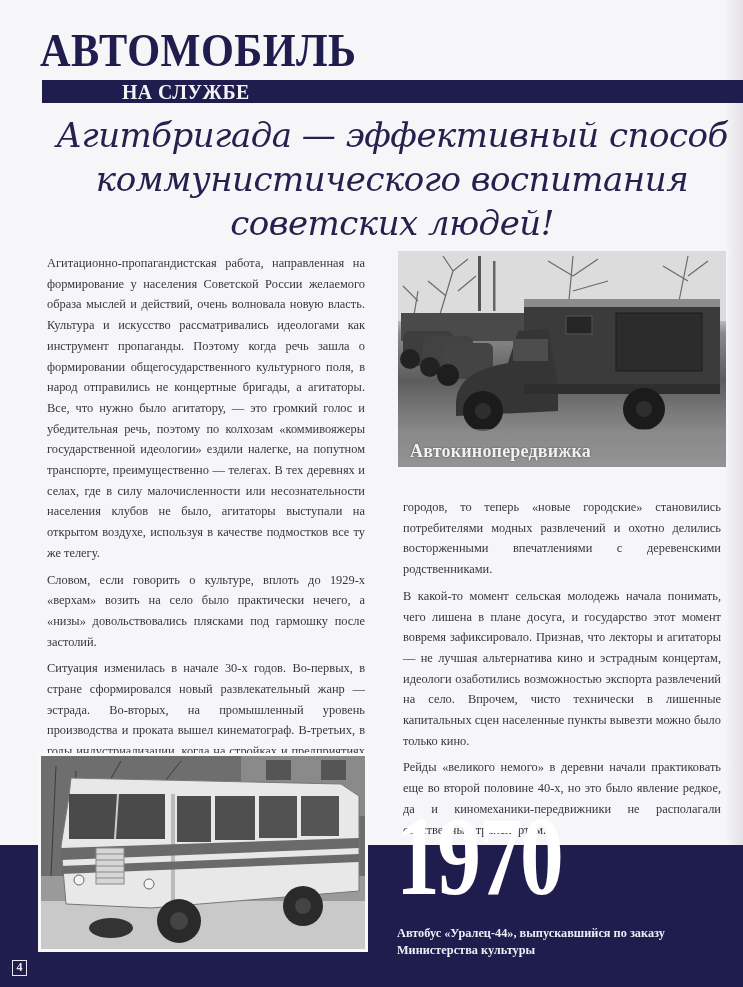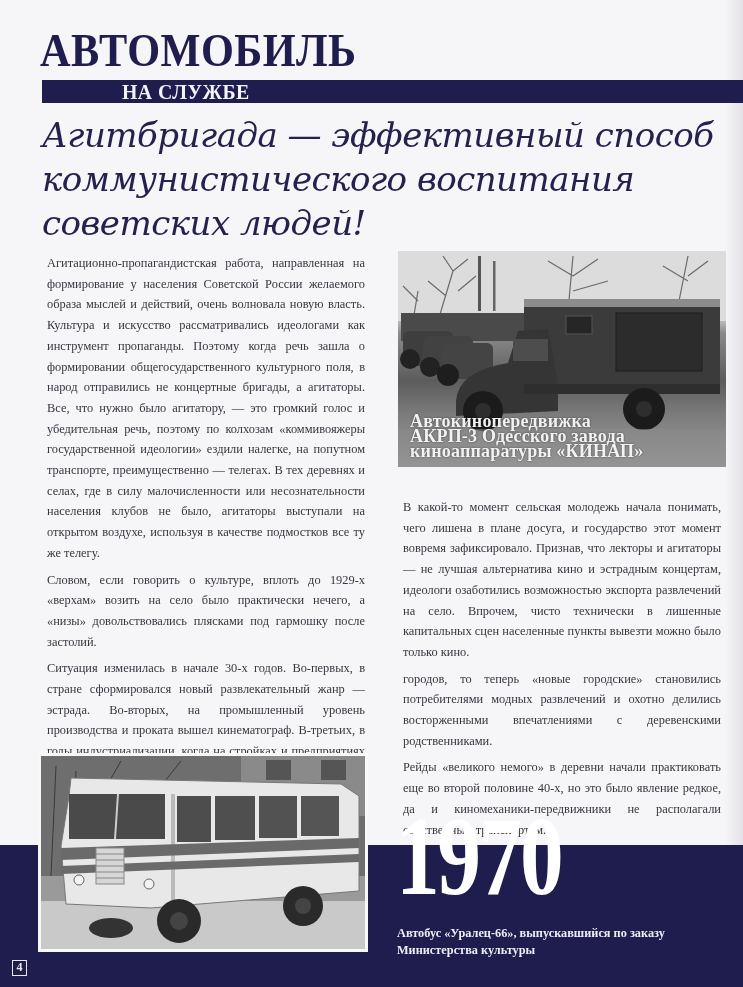--- a/index.html
+++ b/index.html
@@ -30,20 +30,21 @@
       font-family: "Liberation Serif", serif; font-weight: bold;
       font-size: 22px; line-height: 24px; color: #f4f3f8;
       letter-spacing: 0.5px;
       transform: scaleX(0.9); transform-origin: left top;
     }
     .headline {
       position: absolute; left: 42px; top: 113px; width: 700px;
       font-family: "DejaVu Serif", serif; font-style: italic;
       font-size: 34px; line-height: 44px; color: #25214f;
       letter-spacing: -0.5px;
+      text-align: center;
     }
     
     .col {
       position: absolute;
       font-family: "Liberation Serif", serif;
       font-size: 12.4px; line-height: 20.7px; color: #3a3540;
     }
     .col p { margin: 6px; text-align: justify; text-align-last: left; }
     .col-left { left: 41px; top: 247px; width: 330px; }
     .col-right { left: 397px; top: 491px; width: 330px; }
@@ -143,27 +144,26 @@
 
     <circle cx="85" cy="160" r="20" fill="#1b1b1b"></circle>
     <circle cx="85" cy="160" r="8" fill="#2e2e2e"></circle>
     <circle cx="246" cy="158" r="21" fill="#1b1b1b"></circle>
     <circle cx="246" cy="158" r="8" fill="#2e2e2e"></circle>
 
     <rect x="0" y="178" width="328" height="38" fill="#8a8a8a" opacity="0.55"></rect>
   </svg>
   <div class="truck-caption">
     <div>Автокинопередвижка</div>
-    <div>АКРП-3 Одесского завода киноаппаратуры «КИНАП»</div>
   </div>
 </div>
 
 <div class="col col-right">
+  <p>городов, то теперь «новые городские» становились потребителями модных развлечений и охотно делились восторженными впечатлениями с деревенскими родственниками.</p>
   <p>В какой-то момент сельская молодежь начала понимать, чего лишена в плане досуга, и государство этот момент вовремя зафиксировало. Признав, что лекторы и агитаторы — не лучшая альтернатива кино и эстрадным концертам, идеологи озаботились возможностью экспорта развлечений на село. Впрочем, чисто технически в лишенные капитальных сцен населенные пункты вывезти можно было только кино.</p>
-  <p>городов, то теперь «новые городские» становились потребителями модных развлечений и охотно делились восторженными впечатлениями с деревенскими родственниками.</p>
   <p>Рейды «великого немого» в деревни начали практиковать еще во второй половине 40-х, но это было явление редкое, да и киномеханики-передвижники не располагали собственным транспортом.</p>
 </div>
 
 <div class="band"></div>
 
 <div class="photo-bus">
   <svg width="324" height="193" viewBox="0 0 324 193">
     <rect x="0" y="0" width="324" height="193" fill="#9a9a9a"></rect>
 
     <rect x="0" y="0" width="324" height="120" fill="#6e6e6e"></rect>
@@ -203,15 +203,15 @@
 
     <circle cx="138" cy="165" r="22" fill="#2a2a2a"></circle>
     <circle cx="138" cy="165" r="9" fill="#444"></circle>
     <circle cx="262" cy="150" r="20" fill="#2a2a2a"></circle>
     <circle cx="262" cy="150" r="8" fill="#444"></circle>
     <ellipse cx="70" cy="172" rx="22" ry="10" fill="#333"></ellipse>
   </svg>
 </div>
 
 <div class="year">1970</div>
-<div class="bus-caption">Автобус «Уралец-66», выпускавшийся по заказу Министерства культуры</div>
+<div class="bus-caption">Автобус «Уралец-44», выпускавшийся по заказу Министерства культуры</div>
 
 <div class="page-num">4</div>
 
 </body></html>

